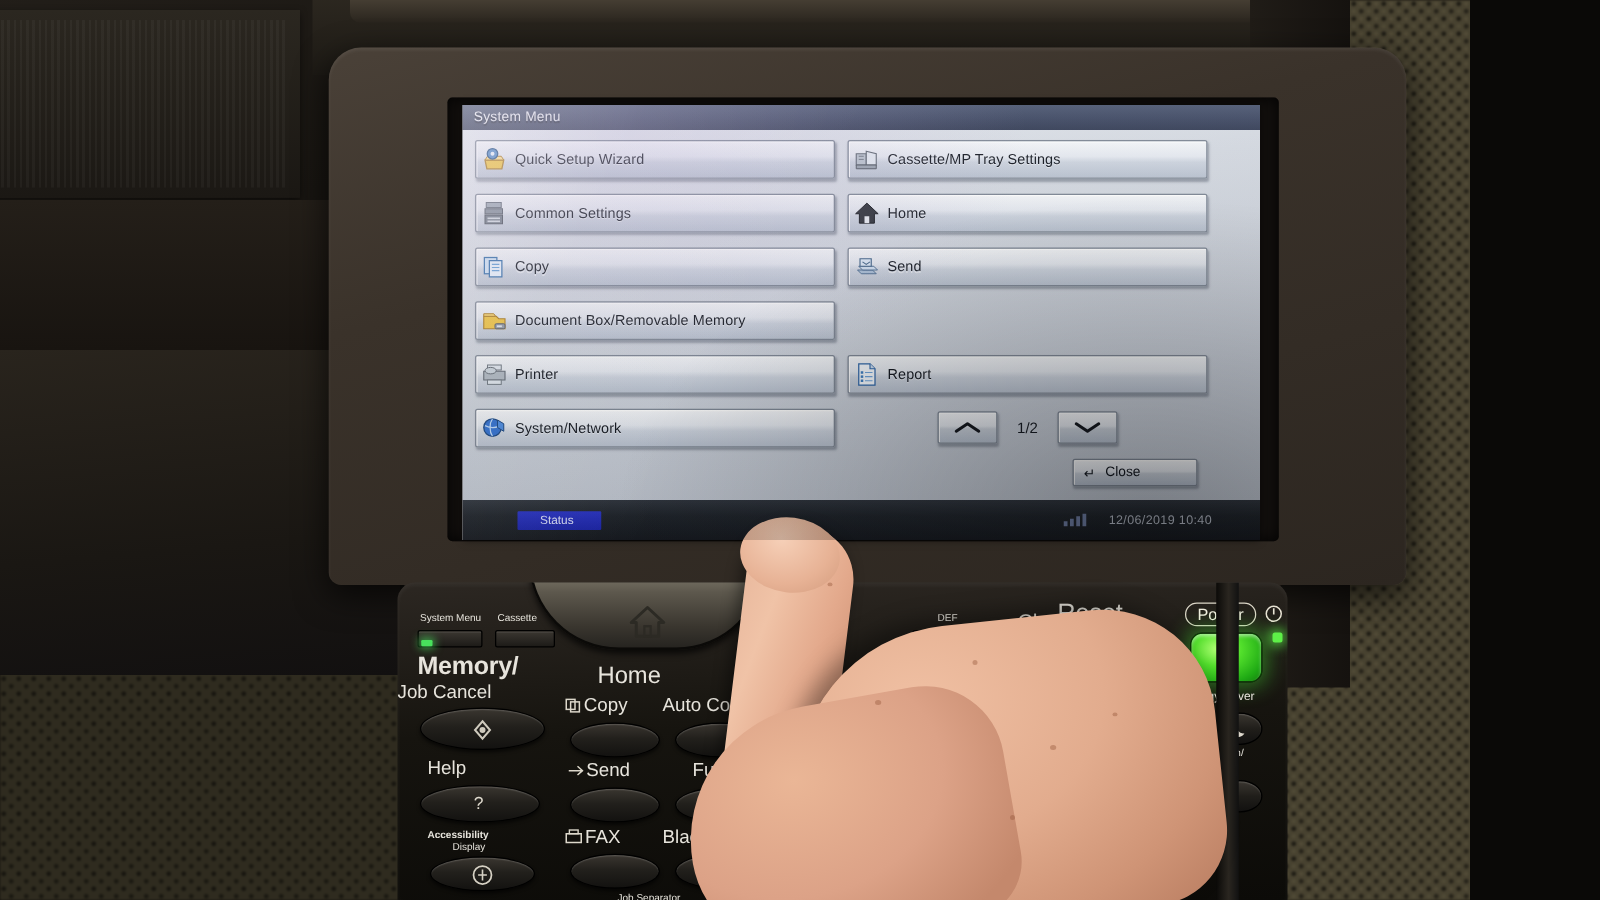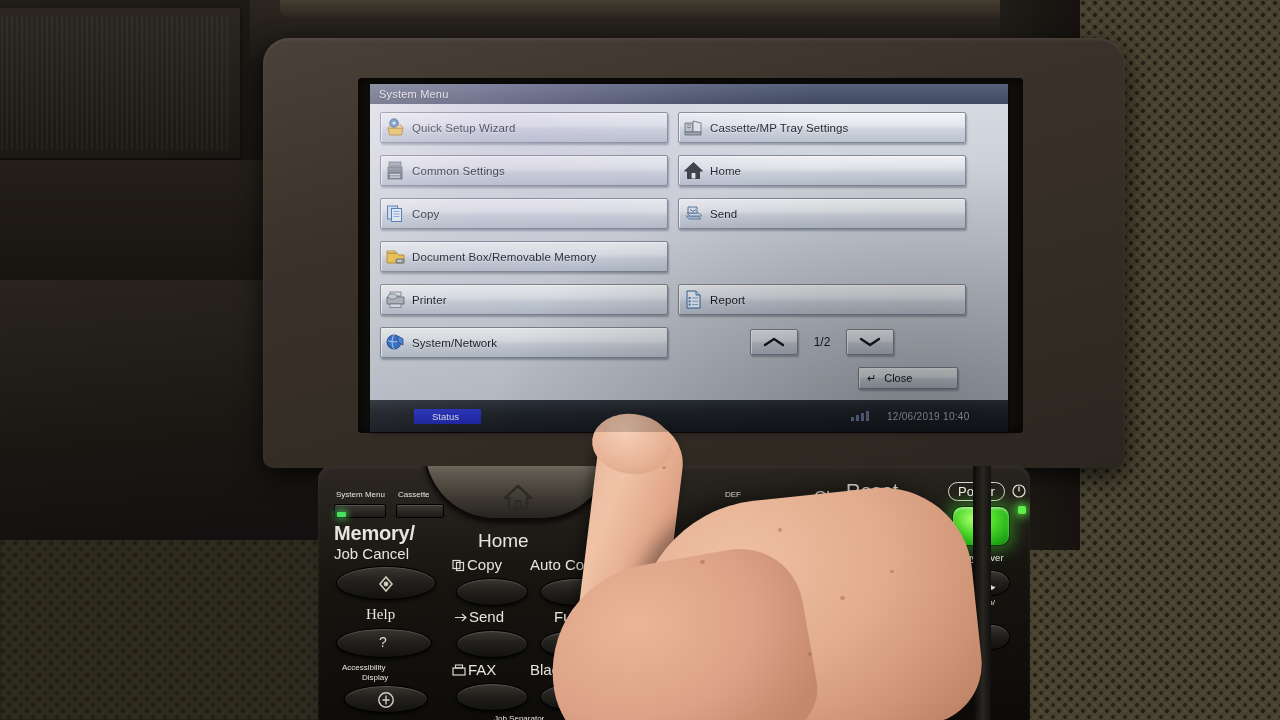--- a/index.html
+++ b/index.html
@@ -1,21 +1,21 @@
 <!DOCTYPE html>
 <html><head>
 <meta charset="utf-8">
 <style>
   * { box-sizing: border-box; margin: 0; padding: 0; }
   html, body {
     width: 1280px; height: 720px; overflow: hidden;
     font-family: "Liberation Sans", sans-serif;
     background: #0a0907;
   }
-  #scene { position: relative; width: 1280px; height: 720px; overflow: hidden; }
+  #scene { position: relative; width: 1176px; height: 720px; overflow: hidden; }
 
   
   .bg-base {
     position: absolute; inset: 0;
     background: #14110d;
   }
   .bg-carpet {
     position: absolute; left: 1020px; top: 0; width: 260px; height: 720px;
     background-color: #57503a;
     background-image:
@@ -508,34 +508,34 @@
   <div class="ctrl">
 
     <div class="kl xs" style="left:18px; top:24px;">System Menu</div>
     <div class="tinykey" style="left:16px; top:38px; width:52px;"></div>
     <div class="led" style="left:19px; top:46px;"></div>
 
     <div class="kl xs" style="left:80px; top:24px;">Cassette</div>
     <div class="tinykey" style="left:78px; top:38px; width:48px;"></div>
 
     <div class="kl big" style="left:16px; top:56px;">Memory/</div>
-    <div class="kl med" style="left:16px; top:79px;">Job Cancel</div>
+    <div class="kl med" style="left:0; top:79px;">Job Cancel</div>
     <div class="oval" style="left:18px; top:100px; width:100px; height:34px;">
       <svg style="position:absolute; left:36px; top:8px;" width="26" height="18" viewBox="0 0 26 18">
           <path d="M13 2l6 7-6 7-6-7z" fill="none" stroke="#cfcabd" stroke-width="1.6"></path>
           <circle cx="13" cy="9" r="2.4" fill="#cfcabd"></circle>
         </svg>
     </div>
 
-    <div class="kl med" style="left:48px; top:140px;font-family:Liberation Serif, serif;">Help</div>
+    <div class="kl med" style="left:24px; top:140px;">Help</div>
     <div class="oval" style="left:18px; top:162px; width:96px; height:30px;">
       <span style="position:absolute; left:42px; top:5px; color:#ded9cd; font-size:14px;">?</span>
     </div>
 
-    <div class="kl xs" style="left:24px; top:197px;">Accessibility</div>
+    <div class="kl xs" style="left:24px; top:197px;font-weight:bold;">Accessibility</div>
     <div class="kl xs" style="left:44px; top:207px;">Display</div>
     <div class="oval" style="left:26px; top:219px; width:84px; height:28px;">
       <svg style="position:absolute; left:32px; top:5px;" width="18" height="18" viewBox="0 0 18 18">
           <circle cx="9" cy="9" r="7.2" fill="none" stroke="#d6d1c4" stroke-width="1.4"></circle>
           <path d="M9 4.6v8.8M5.5 9h7" stroke="#d6d1c4" stroke-width="1.3"></path>
         </svg>
     </div>
 
     <div class="homekey">
       <svg viewBox="0 0 30 30">
@@ -578,21 +578,21 @@
     <div class="oval" style="left:222px; top:217px; width:72px; height:28px;"></div>
 
     <div class="kl xs" style="left:176px; top:248px;">Job Separator</div>
 
     <div class="numkey" style="left:300px; top:30px;">1</div>
     <div class="kl xs" style="left:302px; top:70px;">GHI</div>
     <div class="numkey" style="left:300px; top:82px;">4</div>
     <div class="kl xs" style="left:299px; top:122px;">PQRS</div>
     <div class="numkey" style="left:300px; top:134px;"></div>
 
-    <div class="kl xs" style="left:407px; top:24px;">DEF</div>
+    <div class="kl xs" style="left:432px; top:24px;">DEF</div>
     <div class="tinykey" style="left:412px; top:38px; width:72px; height:8px;"></div>
 
     <div class="kl" style="left:496px; top:22px; font-size:17px;">Clear</div>
     <div class="roundkey" style="left:498px; top:46px; width:46px; height:26px;">
       <span>C</span>
     </div>
 
     <div class="kl" style="left:528px; top:14px; font-size:20px;">Reset</div>
     <div class="pillbtn btn-reset" style="left:524px; top:40px; width:80px; height:26px;"></div>
     <div class="kl" style="left:534px; top:70px; font-size:20px;">Stop</div>

